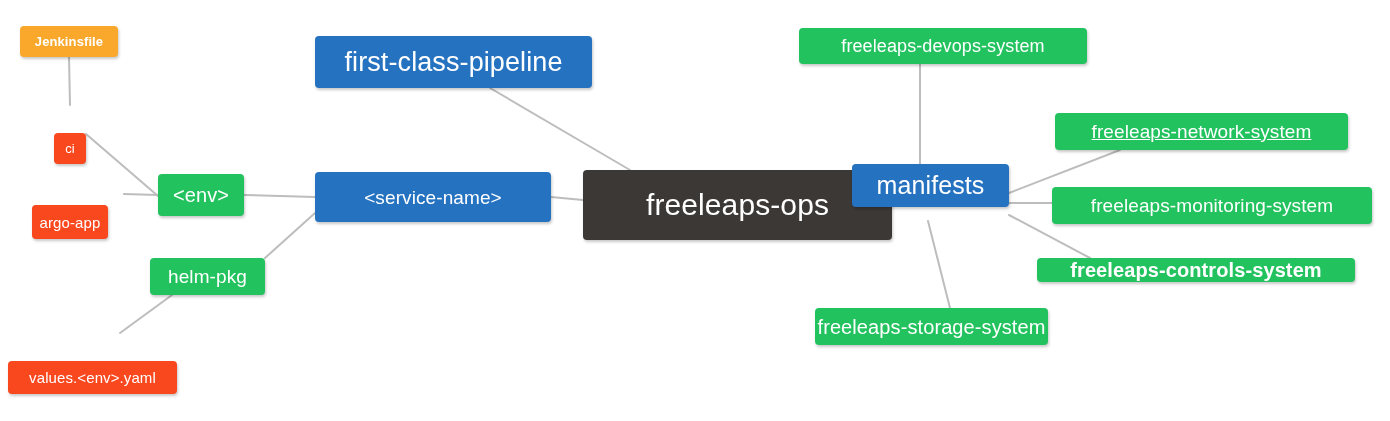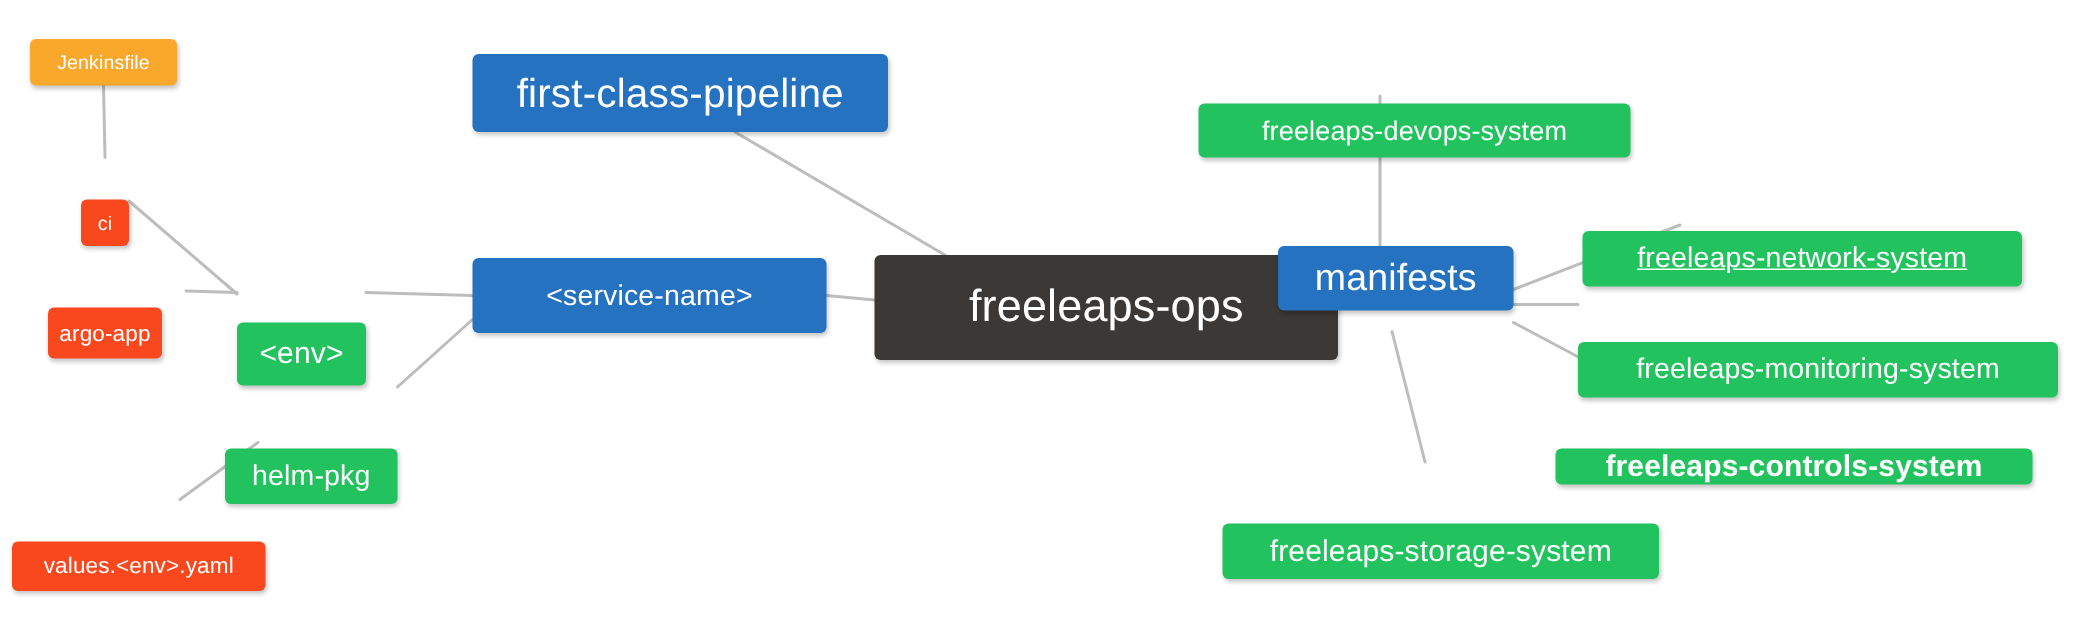--- a/index.html
+++ b/index.html
@@ -39,21 +39,21 @@
     white-space: nowrap;
     line-height: 1;
     letter-spacing: 0.1px;
     box-shadow: 1px 2px 3px rgba(0,0,0,0.22);
     font-family: "Liberation Sans", sans-serif;
     font-weight: 400;
     user-select: none;
   }
   .n-root   { background: #3c3835; }
   .n-blue   { background: #2572c0; }
-  .n-green  { background: #22c35e; margin-top: 41px; }
+  .n-green  { background: #22c35e; }
   .n-red    { background: #f9471e; margin-top: 28px; }
   .n-orange { background: #f9a82b; }
 </style>
 </head>
 <body>
 
 <div id="mindmap">
   <svg id="edge-layer" width="1390" height="421" viewBox="0 0 1390 421" xmlns="http://www.w3.org/2000/svg" aria-hidden="true">
       <line x1="69" y1="57" x2="70" y2="105" stroke="#bdbdbd" stroke-width="2" stroke-linecap="round"></line>
       <line x1="86" y1="134" x2="158" y2="196" stroke="#bdbdbd" stroke-width="2" stroke-linecap="round"></line>
@@ -64,29 +64,29 @@
       <line x1="551" y1="197" x2="583" y2="200" stroke="#bdbdbd" stroke-width="2" stroke-linecap="round"></line>
       <line x1="490" y1="88" x2="630" y2="170" stroke="#bdbdbd" stroke-width="2" stroke-linecap="round"></line>
       <line x1="843" y1="202" x2="852" y2="200" stroke="#bdbdbd" stroke-width="2" stroke-linecap="round"></line>
       <line x1="920" y1="178" x2="920" y2="64" stroke="#bdbdbd" stroke-width="2" stroke-linecap="round"></line>
       <line x1="1009" y1="193" x2="1120" y2="150" stroke="#bdbdbd" stroke-width="2" stroke-linecap="round"></line>
       <line x1="1009" y1="203" x2="1052" y2="203" stroke="#bdbdbd" stroke-width="2" stroke-linecap="round"></line>
       <line x1="1009" y1="215" x2="1090" y2="258" stroke="#bdbdbd" stroke-width="2" stroke-linecap="round"></line>
       <line x1="928" y1="221" x2="950" y2="308" stroke="#bdbdbd" stroke-width="2" stroke-linecap="round"></line>
     </svg>
   <div id="node-layer">
-      <div class="node n-orange" style="left: 20px; top: 26px; width: 98px; height: 31px; font-size: 13px;">Jenkinsfile</div>
+      <div class="node n-orange" style="left: 20px; top: 26px; width: 98px; height: 31px; font-size: 13px; font-weight: bold;">Jenkinsfile</div>
       <div class="node n-red" style="left: 54px; top: 105px; width: 32px; height: 31px; font-size: 13px;">ci</div>
       <div class="node n-red" style="left: 32px; top: 177px; width: 76px; height: 34px; font-size: 15px;">argo-app</div>
       <div class="node n-green" style="left: 158px; top: 174px; width: 86px; height: 42px; font-size: 20px;">&lt;env&gt;</div>
       <div class="node n-green" style="left: 150px; top: 258px; width: 115px; height: 37px; font-size: 19px;">helm-pkg</div>
       <div class="node n-red" style="left: 8px; top: 333px; width: 169px; height: 33px; font-size: 15px;">values.&lt;env&gt;.yaml</div>
       <div class="node n-blue" style="left: 315px; top: 36px; width: 277px; height: 52px; font-size: 27px;">first-class-pipeline</div>
       <div class="node n-blue" style="left: 315px; top: 172px; width: 236px; height: 50px; font-size: 19px;">&lt;service-name&gt;</div>
       <div class="node n-root" style="left: 583px; top: 170px; width: 309px; height: 70px; font-size: 30px;">freeleaps-ops</div>
       <div class="node n-blue" style="left: 852px; top: 164px; width: 157px; height: 43px; font-size: 25px;">manifests</div>
       <div class="node n-green" style="left: 799px; top: 28px; width: 288px; height: 36px; font-size: 18px;">freeleaps-devops-system</div>
       <div class="node n-green" style="left: 1055px; top: 113px; width: 293px; height: 37px; font-size: 19px; text-decoration: underline;">freeleaps-network-system</div>
       <div class="node n-green" style="left: 1052px; top: 187px; width: 320px; height: 37px; font-size: 19px;">freeleaps-monitoring-system</div>
       <div class="node n-green" style="left: 1037px; top: 258px; width: 318px; height: 24px; font-size: 20px; font-weight: bold;">freeleaps-controls-system</div>
-      <div class="node n-green" style="left: 815px; top: 308px; width: 291px; height: 37px; font-size: 20px;">freeleaps-storage-system</div>
+      <div class="node n-green" style="left: 815px; top: 308px; width: 233px; height: 37px; font-size: 20px;">freeleaps-storage-system</div>
     </div>
 </div>
 
 </body></html>

